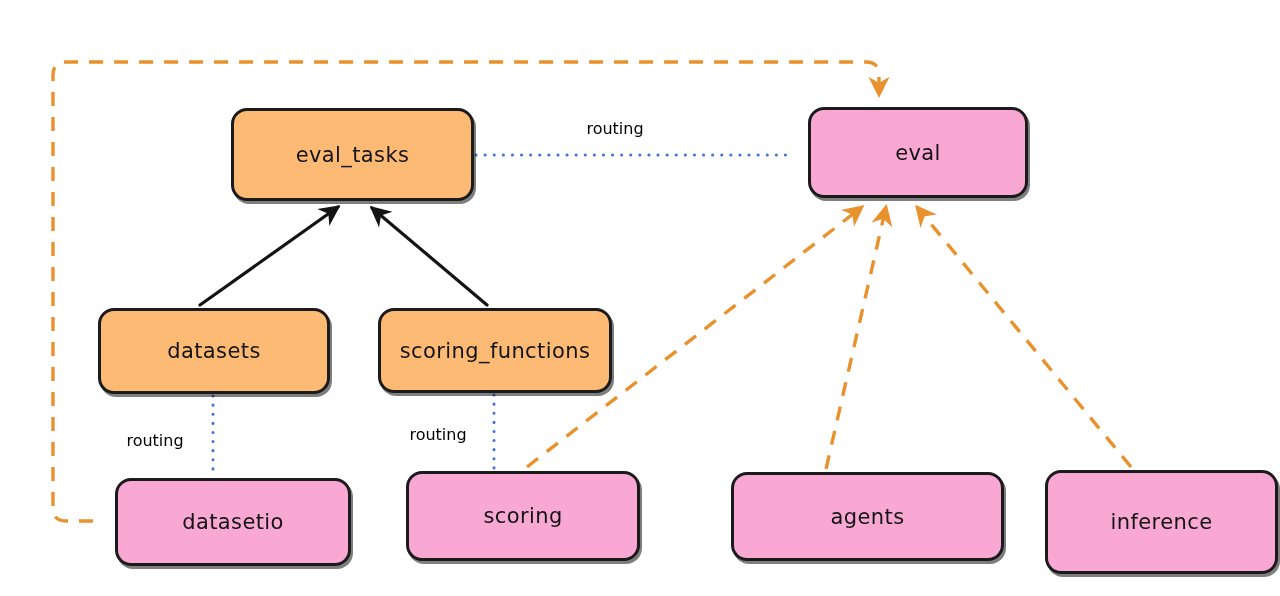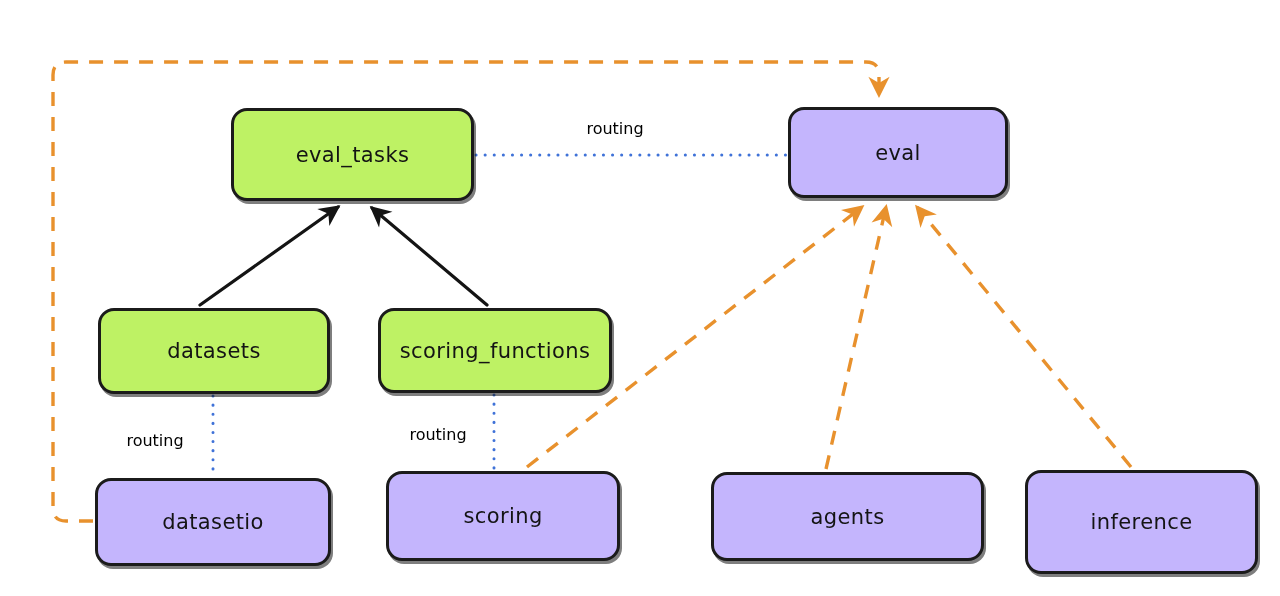--- a/index.html
+++ b/index.html
@@ -28,22 +28,22 @@
   .node {
     position: absolute;
     box-sizing: border-box;
     border: 3px solid #1b1b1b;
     border-radius: 16px;
     display: flex;
     align-items: center;
     justify-content: center;
     box-shadow: 2px 3px 0 rgba(20,20,20,0.55);
   }
-  .node-blue { background: #bef264; }
-  .node-green { background: #c4b5fd; }
+  .node-blue { background: #fdba74; }
+  .node-green { background: #f9a8d4; margin-left: 20px; }
   .node-label {
     font-family: "DejaVu Sans", sans-serif;
     font-size: 21px;
     letter-spacing: 0.4px;
     color: #141414;
     white-space: nowrap;
   }
   .edge-label {
     position: absolute;
     font-family: "DejaVu Sans", sans-serif;

